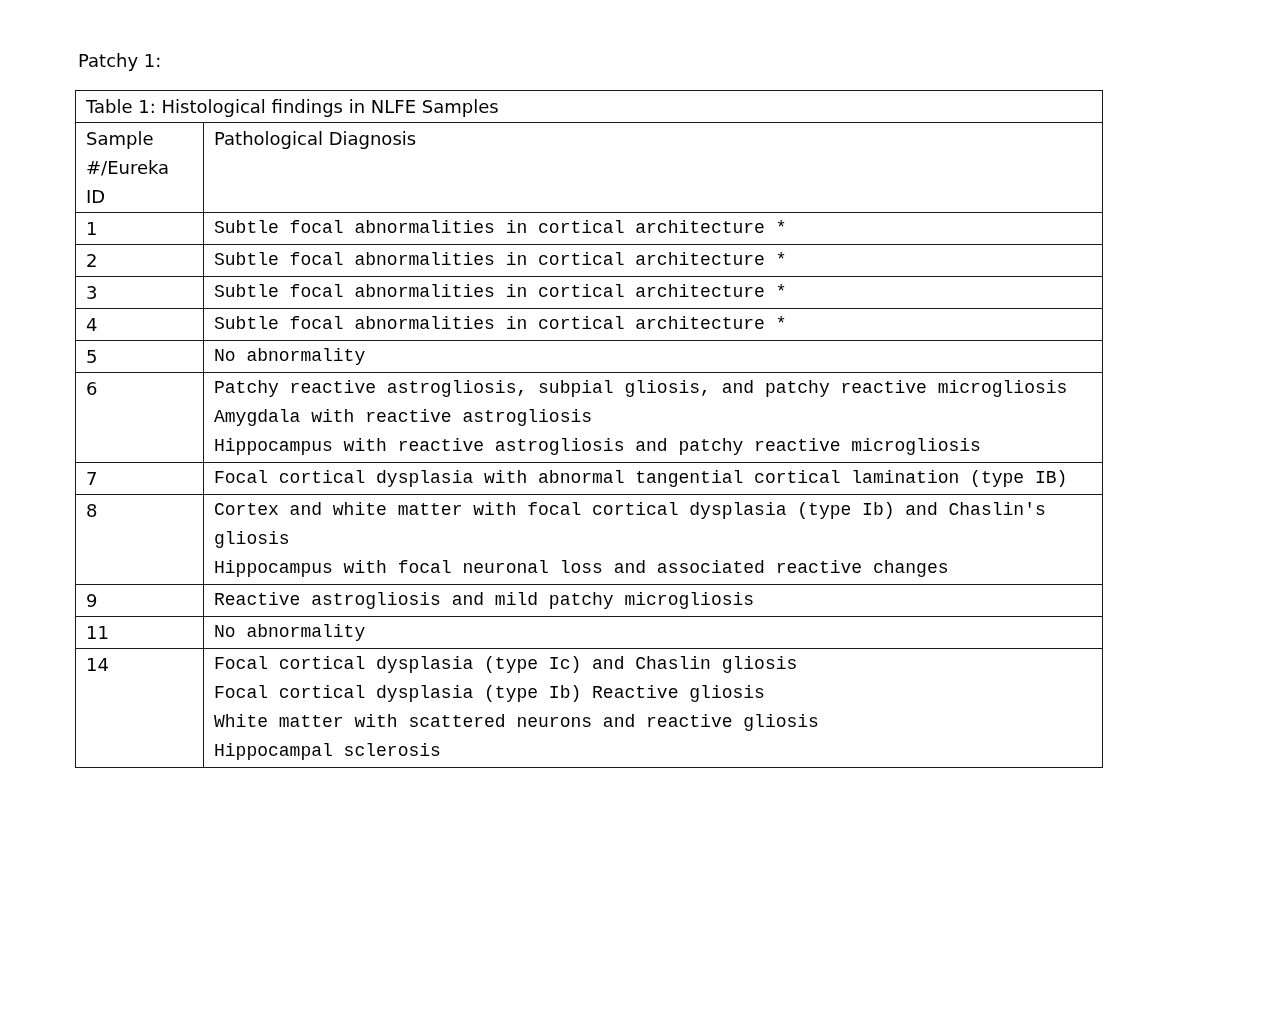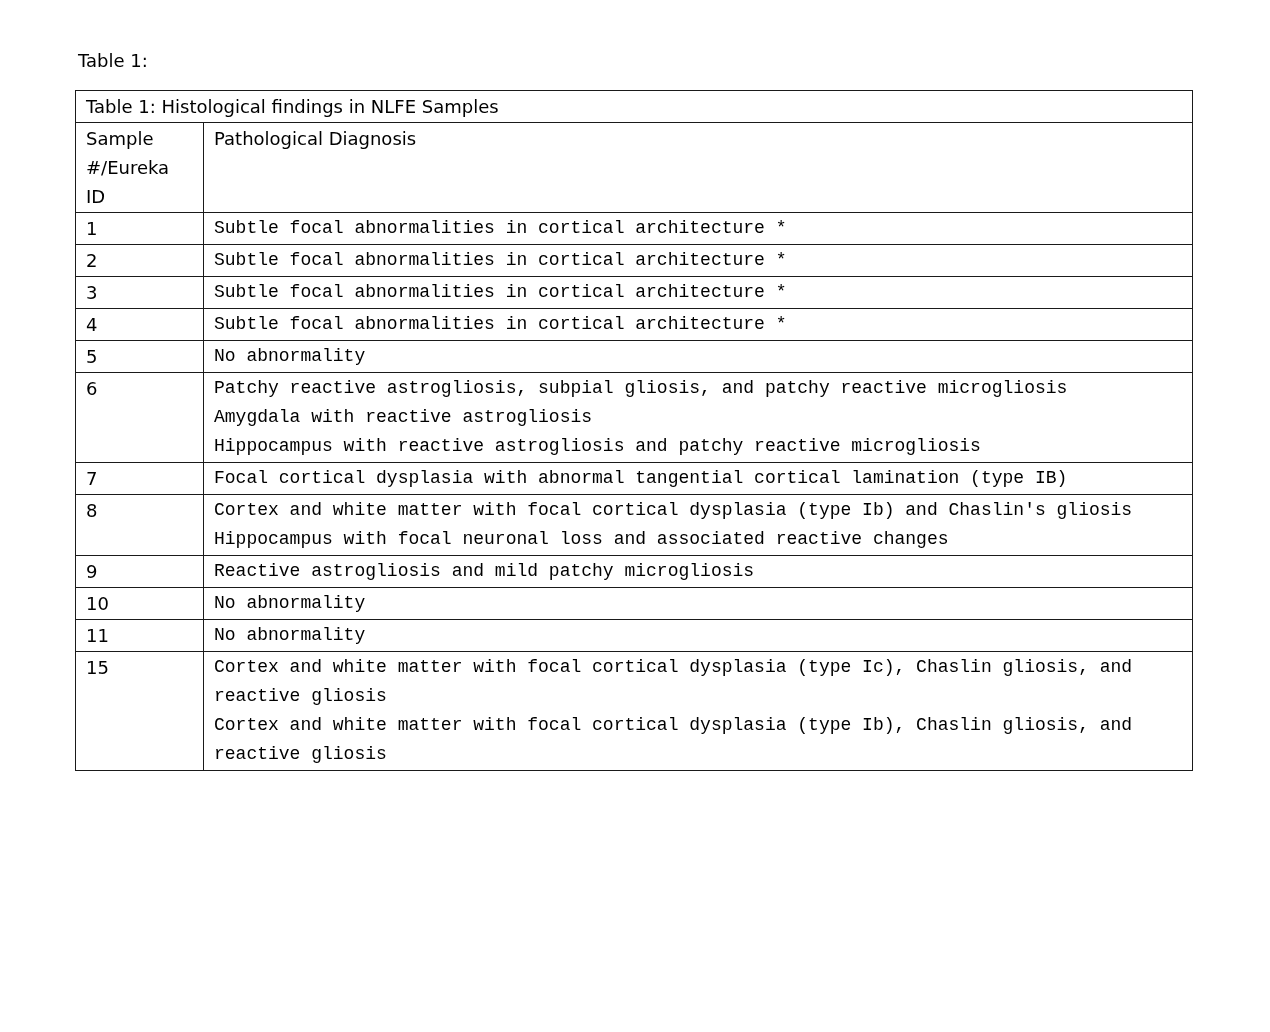--- a/index.html
+++ b/index.html
@@ -23,21 +23,21 @@
   }
   .doc-label {
     font-size: 18px;
     line-height: 22px;
     margin: 0 0 18px 3px;
   }
   table.histo {
     border-collapse: separate;
     border-spacing: 0;
     table-layout: fixed;
-    width: 1118px;
+    width: 1028px;
     border-top: 1.5px solid #1a1a1a;
     border-left: 1.5px solid #1a1a1a;
   }
   col.c1 { width: 128px; }
   table.histo th, table.histo td {
     border-right: 1.5px solid #1a1a1a;
     border-bottom: 1.5px solid #1a1a1a;
     vertical-align: top;
     text-align: left;
     padding: 1px 10px;
@@ -51,21 +51,21 @@
     font-size: 17px;
     line-height: 22px;
     margin: 5px 0 0 -2px;
   }
 </style>
 </head>
 <body>
 
 <div class="page">
 
-  <div class="doc-label">Table 1:</div>
+  <div class="doc-label">Patchy 1:</div>
 
   <table class="histo">
     <colgroup>
         <col class="c1">
         <col class="c2">
       </colgroup>
     <thead>
       <tr>
         <th colspan="2" class="title-cell">Table 1: Histological findings in NLFE Samples</th>
       </tr>
@@ -116,37 +116,33 @@
     <td class="id-cell">8</td>
     <td class="dx-cell">Cortex and white matter with focal cortical dysplasia (type Ib) and Chaslin's gliosis
 Hippocampus with focal neuronal loss and associated reactive changes</td>
   </tr>
 
   <tr>
     <td class="id-cell">9</td>
     <td class="dx-cell">Reactive astrogliosis and mild patchy microgliosis</td>
   </tr>
 
-  <tr>
-    <td class="id-cell">10</td>
-    <td class="dx-cell">No abnormality</td>
-  </tr>
 
   <tr>
     <td class="id-cell">11</td>
     <td class="dx-cell">No abnormality</td>
   </tr>
 
 
 
+  <tr>
+    <td class="id-cell">14</td>
+    <td class="dx-cell">Focal cortical dysplasia (type Ic) and Chaslin gliosis
+Focal cortical dysplasia (type Ib) Reactive gliosis
+White matter with scattered neurons and reactive gliosis
+Hippocampal sclerosis</td>
+  </tr>
 
-  <tr>
-    <td class="id-cell">15</td>
-    <td class="dx-cell">Cortex and white matter with focal cortical dysplasia (type Ic), Chaslin gliosis, and
-reactive gliosis
-Cortex and white matter with focal cortical dysplasia (type Ib), Chaslin gliosis, and
-reactive gliosis</td>
-  </tr>
 </tbody>
   </table>
 
 
 </div>
 
 </body></html>

